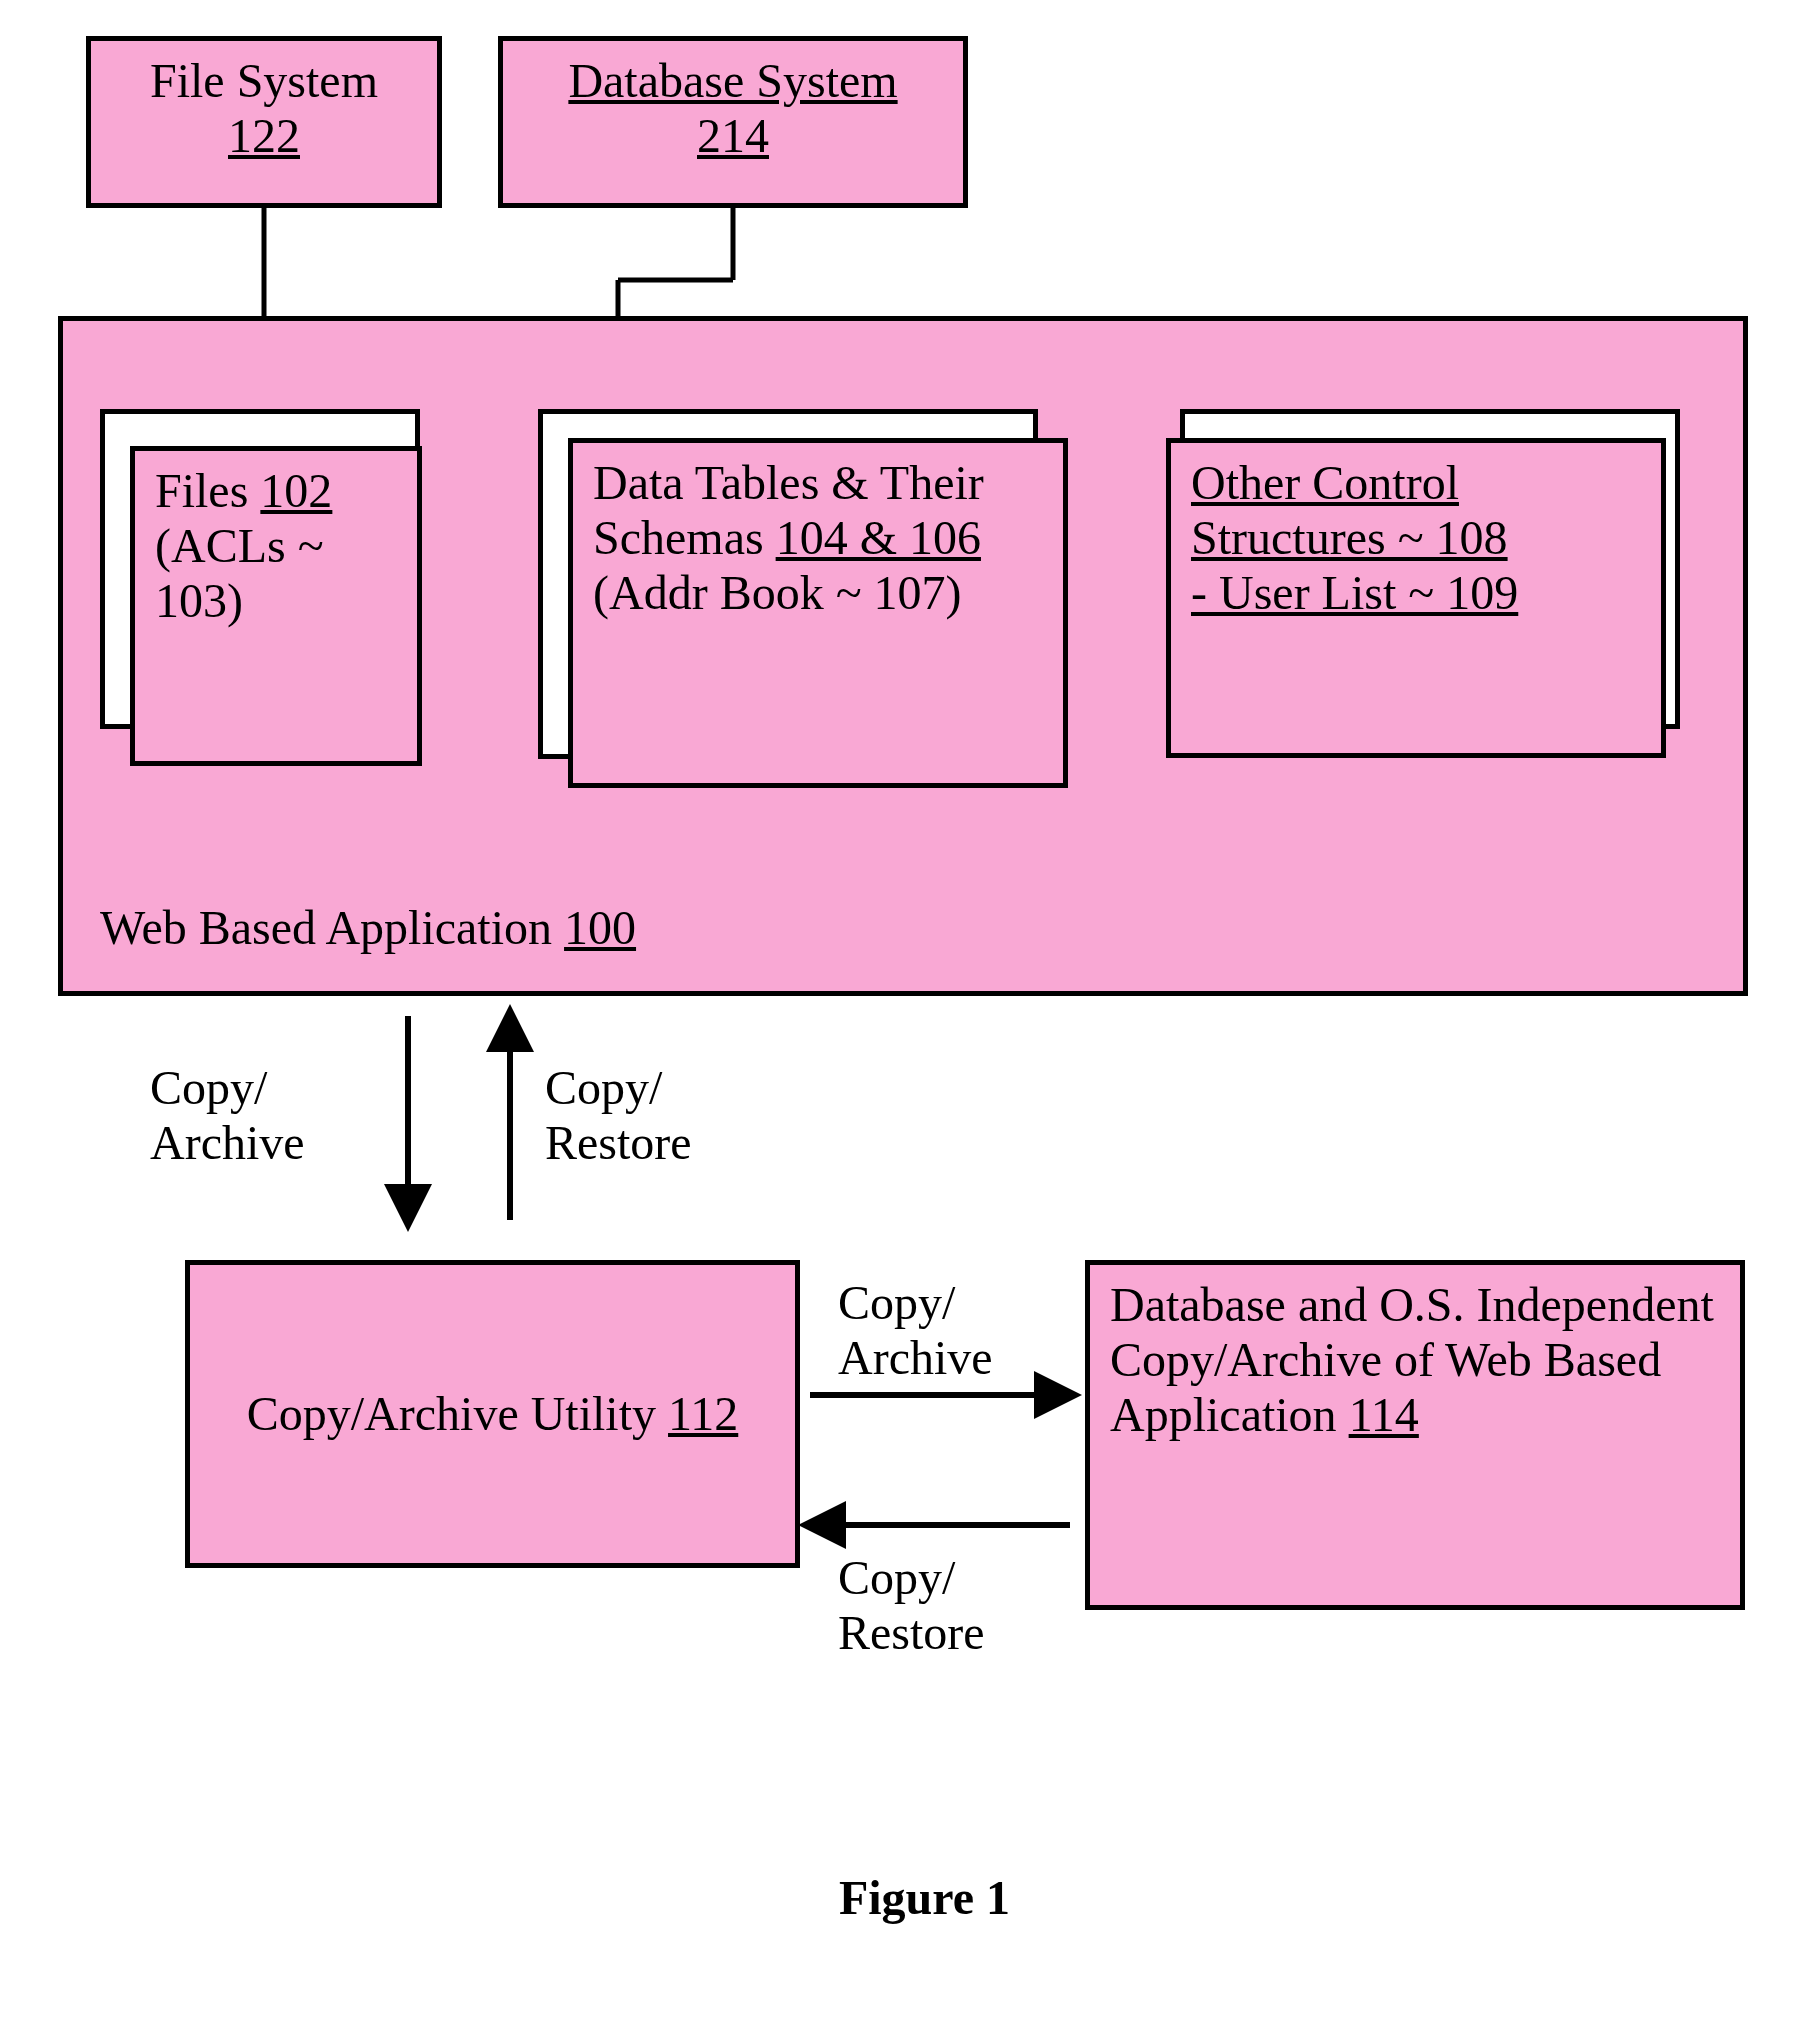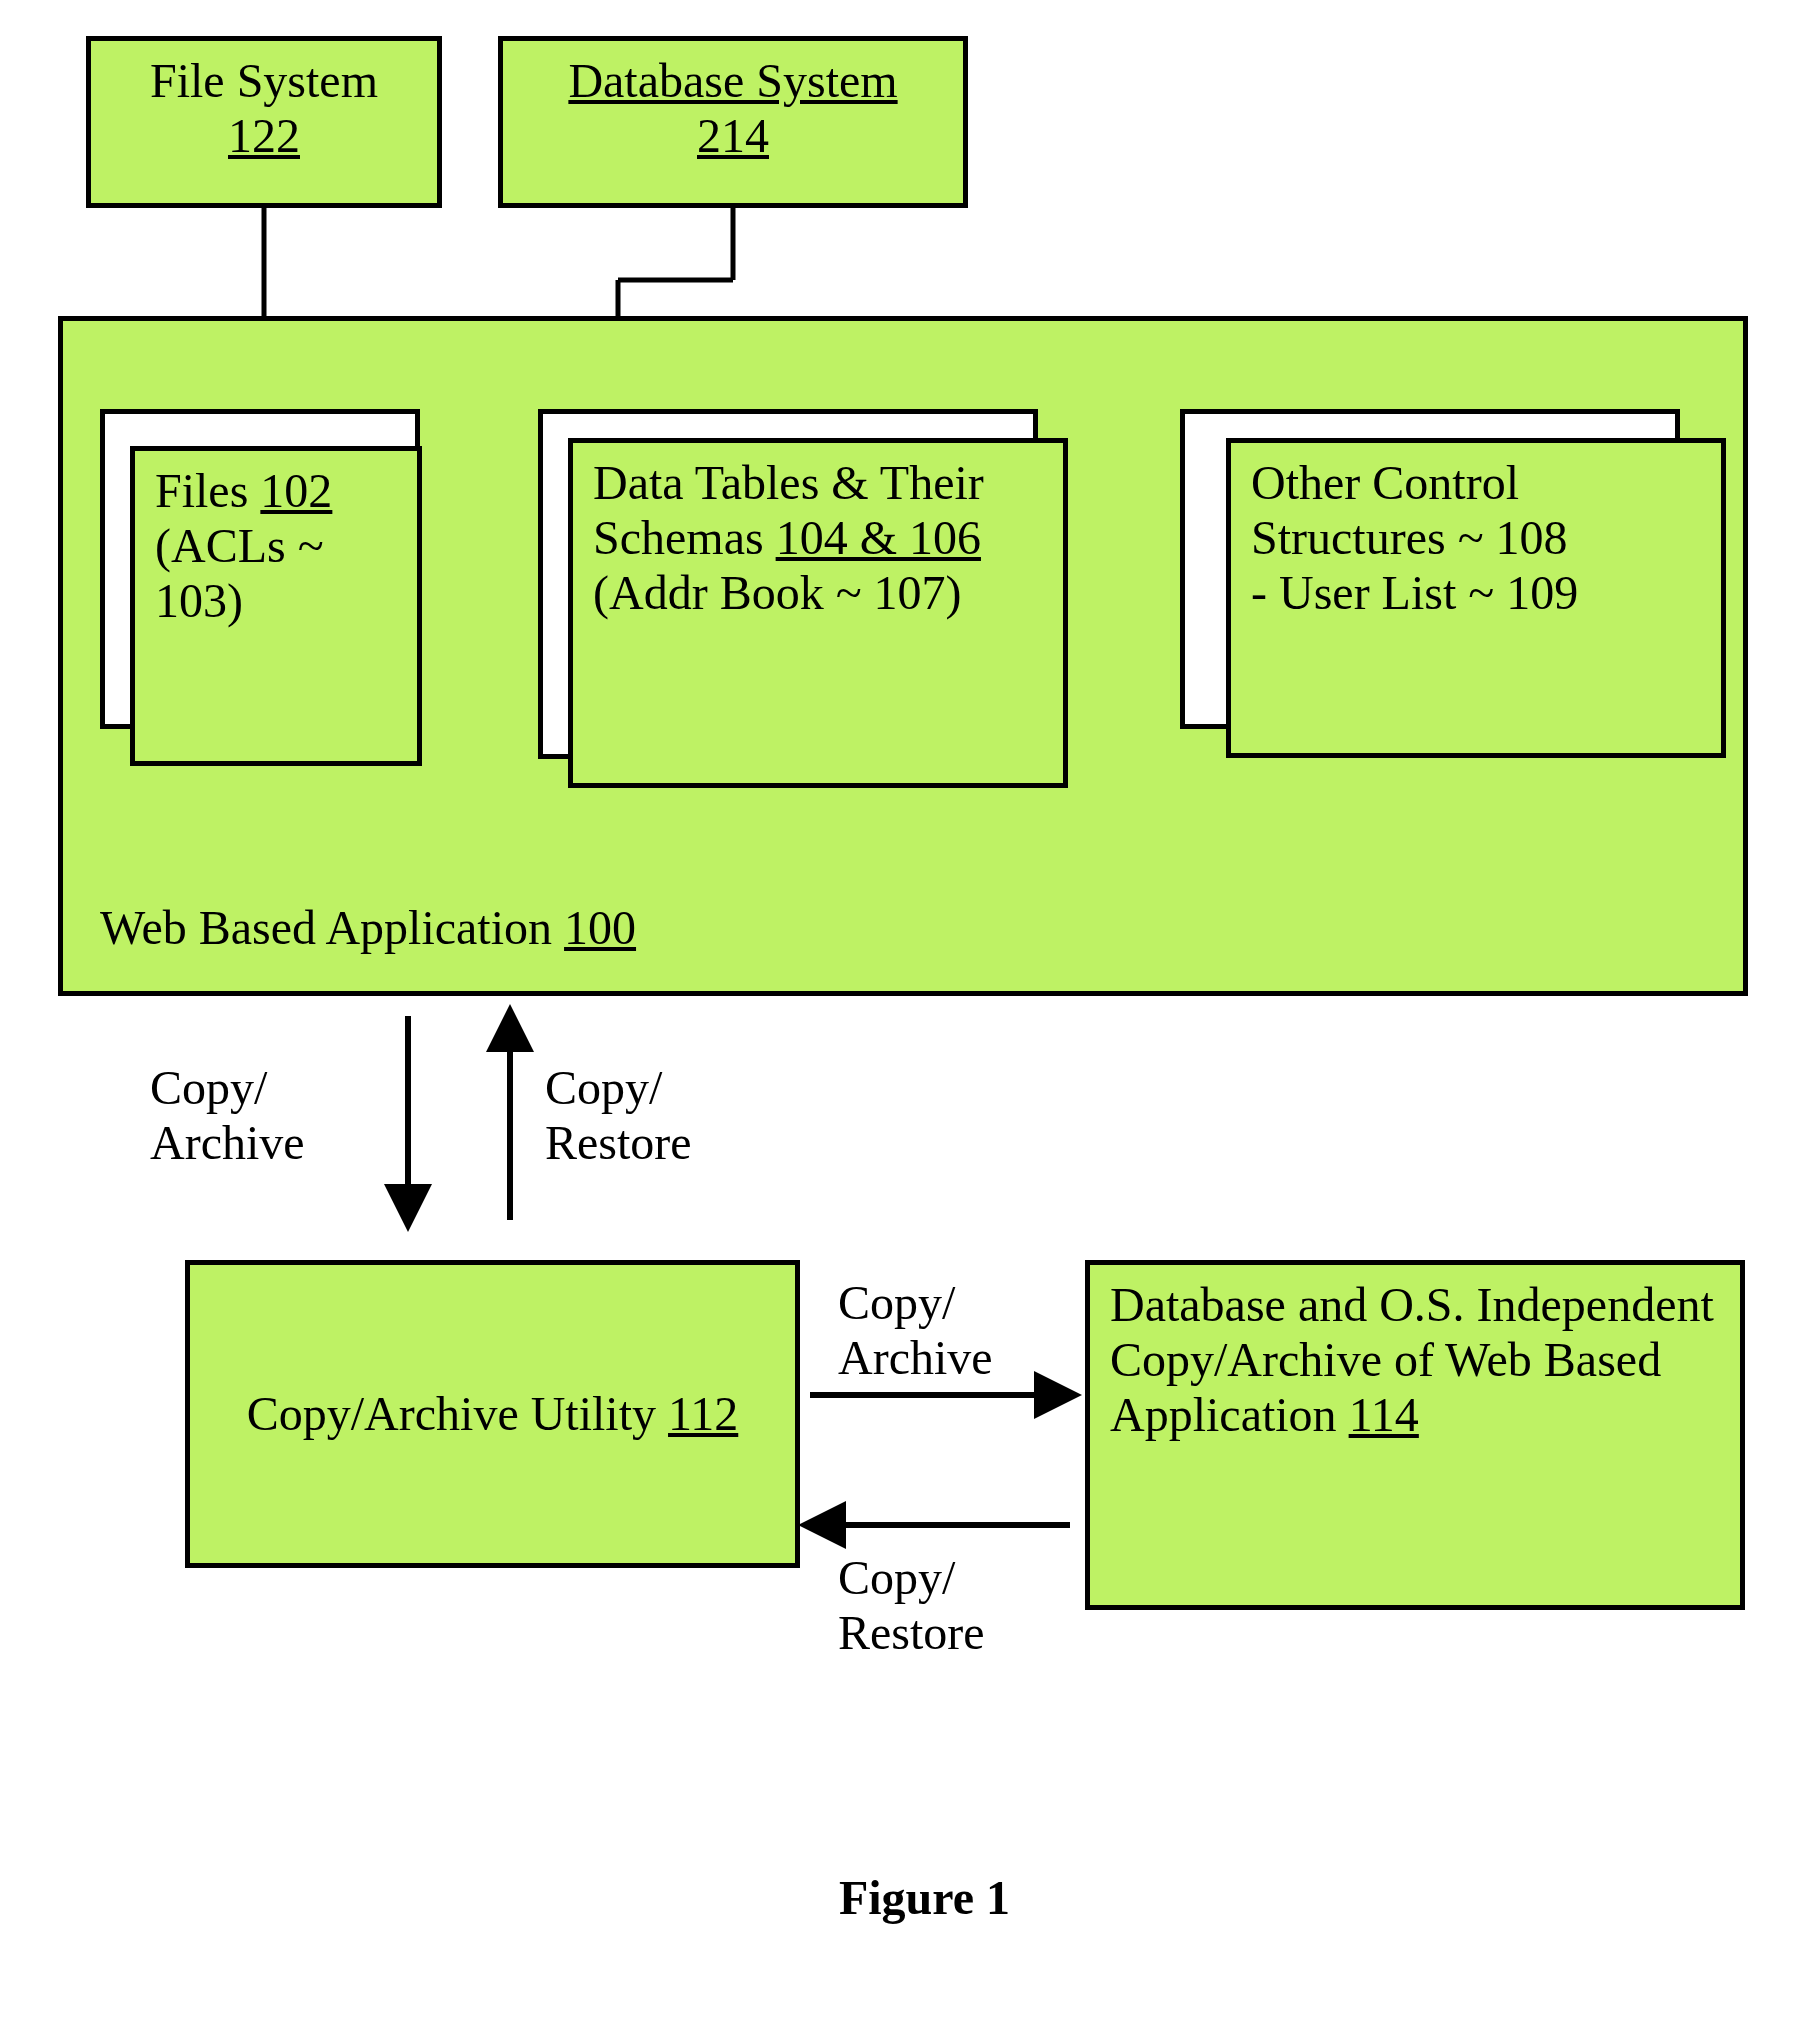--- a/index.html
+++ b/index.html
@@ -12,21 +12,21 @@
     font-size: 48px;
     line-height: 1.15;
     width: 1809px;
     height: 2027px;
     position: relative;
     color: #000;
   }
   .box {
     position: absolute;
     border: 5px solid #000;
-    background: #bef264;
+    background: #f9a8d4;
     box-sizing: border-box;
     padding: 12px 20px;
   }
   .label {
     position: absolute;
   }
   .center {
     text-align: center;
   }
   .ul {
@@ -78,21 +78,21 @@
   <span>(ACLs ~ 103)</span>
 </div>
 
 <div class="stack-shadow" style="left:538px; top:409px; width:500px; height:350px;"></div>
 <div class="box" style="left:568px; top:438px; width:500px; height:350px;">
   <span>Data Tables &amp; Their Schemas </span><span class="ul">104 &amp; 106</span><br>
   <span>(Addr Book ~ 107)</span>
 </div>
 
 <div class="stack-shadow" style="left:1180px; top:409px; width:500px; height:320px;"></div>
-<div class="box" style="left:1226px; top:438px; width:500px; height:320px;">
+<div class="box" style="left:1166px; top:438px; width:500px; height:320px;text-decoration:underline;">
   <span>Other Control Structures ~ 108</span><br>
   <span>- User List ~ 109</span>
 </div>
 
 <svg width="1809" height="2027" style="position:absolute; left:0; top:0; pointer-events:none;">
   <defs>
     <marker id="arrowhead" markerWidth="8" markerHeight="8" refX="6" refY="4" orient="auto" markerUnits="strokeWidth">
       <path d="M0,0 L8,4 L0,8 Z" fill="#000"></path>
     </marker>
   </defs>

